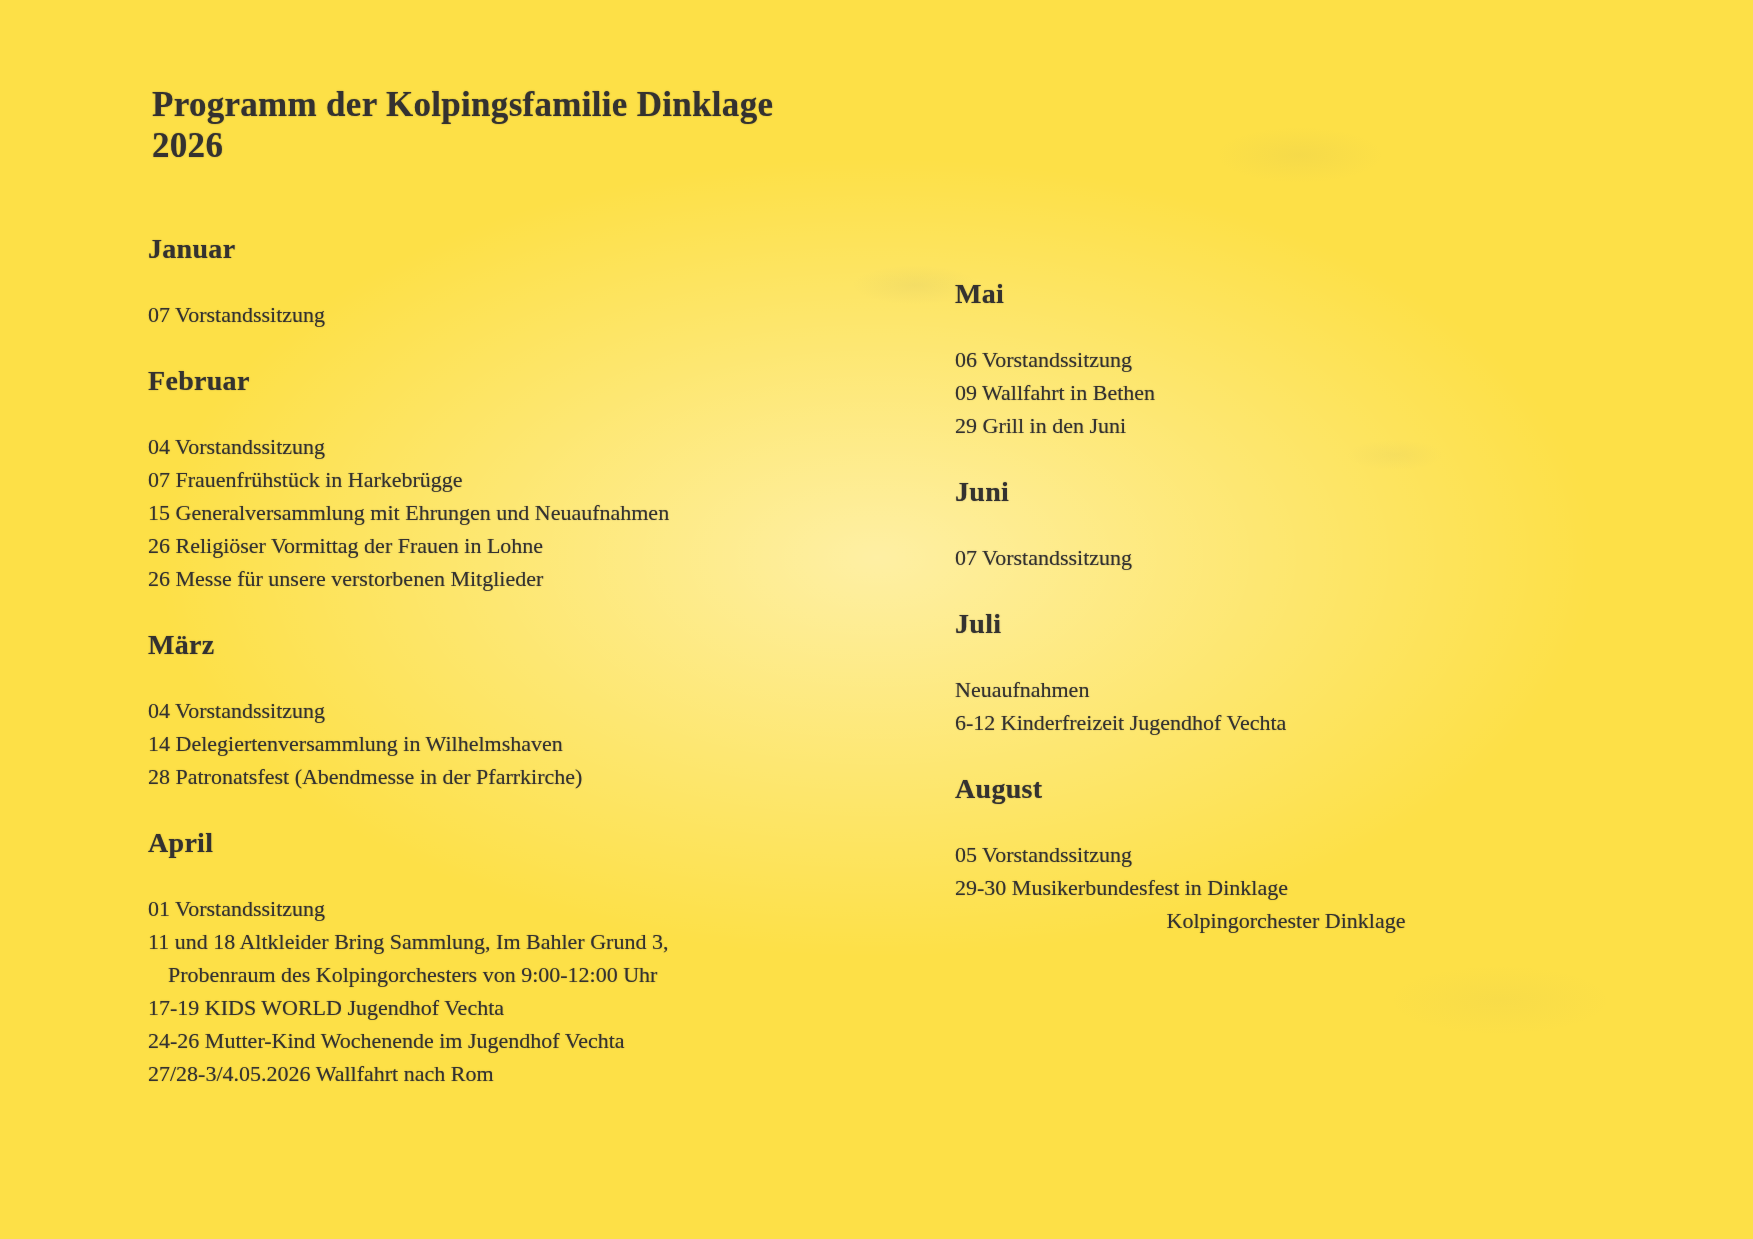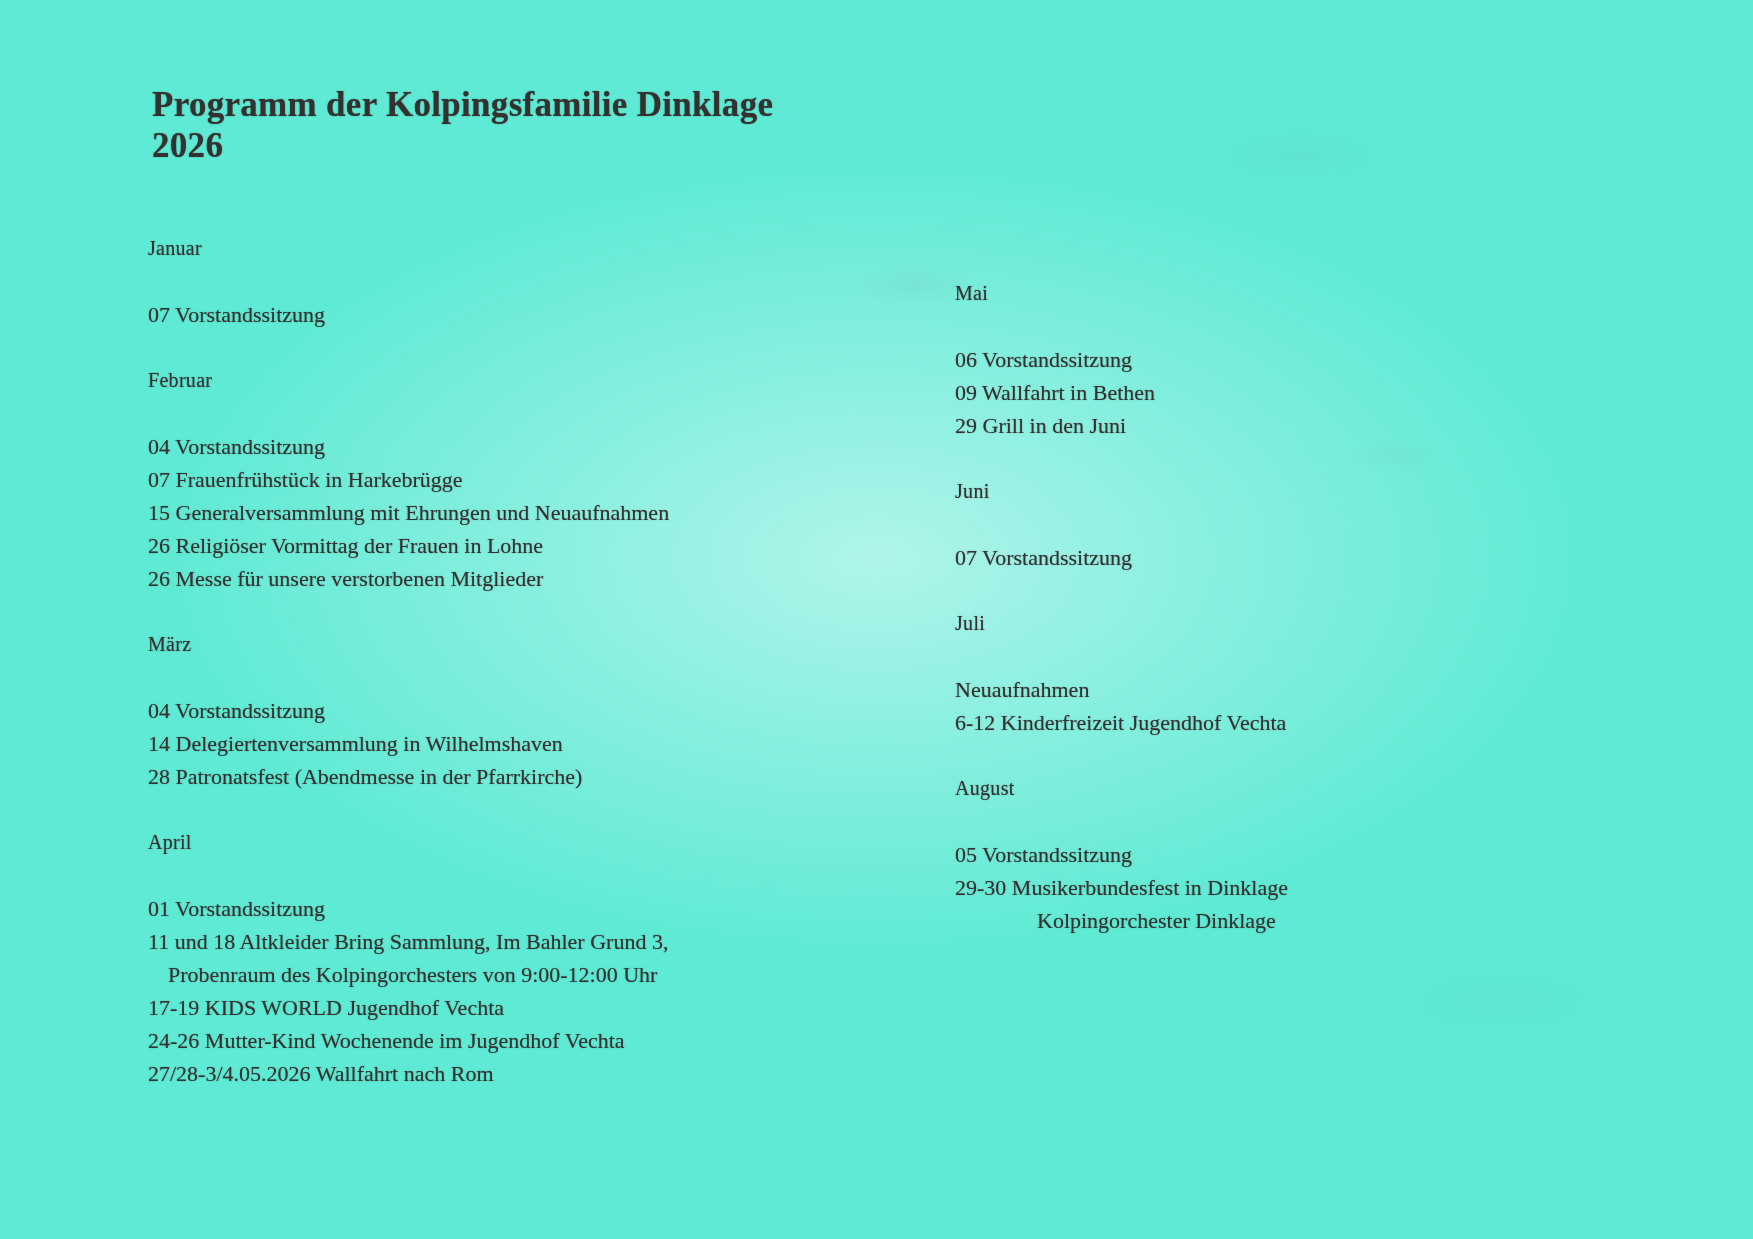--- a/index.html
+++ b/index.html
@@ -2,21 +2,21 @@
 <html><head>
 <meta charset="utf-8">
 <style>
   html, body { margin: 0; padding: 0; background: #8a8a8a; }
 
   .page {
     position: relative;
     width: 1753px;
     height: 1239px;
     margin: 0 auto;
-    background: #5eead4;
+    background: #fde047;
     font-family: "Liberation Serif", serif;
     color: #343230;
     overflow: hidden;
   }
 
   
   .page::before {
     content: "";
     position: absolute;
     inset: 0;
@@ -41,37 +41,37 @@
   }
 
   .col { position: absolute; }
   .col-left  { left: 148px; top: 232px; width: 770px; }
   .col-right { left: 955px; top: 277px; width: 580px; }
 
   .month-block { margin: 0 0 33px 0; }
 
   .month-heading {
     margin: 0 0 33px 0;
-    font-size: 20px;
-    font-weight: normal;
+    font-size: 28px;
+    font-weight: bold;
     line-height: 33px;
     letter-spacing: 0.3px;
     text-shadow: 0 0 1.3px rgba(52,50,48,0.55);
   }
 
   .event-line {
     margin: 0;
     font-size: 22px;
     line-height: 33px;
     white-space: nowrap;
     text-shadow: 0 0 1.2px rgba(52,50,48,0.5);
   }
 
   .indent-sm { padding-left: 20px; }
-  .indent-lg { padding-left: 82px; }
+  .indent-lg { padding-left: 82px; text-align: center; }
 </style>
 </head>
 <body>
 
 <div class="page">
 
   <header class="doc-title">
     <div>Programm der Kolpingsfamilie Dinklage</div>
     <div>2026</div>
   </header>

